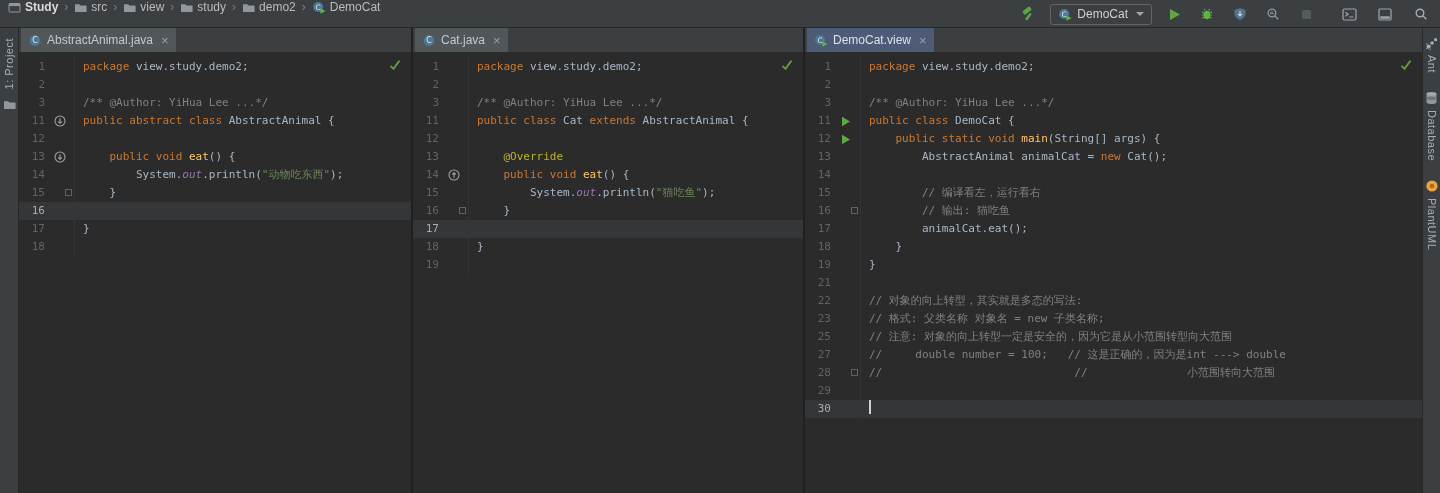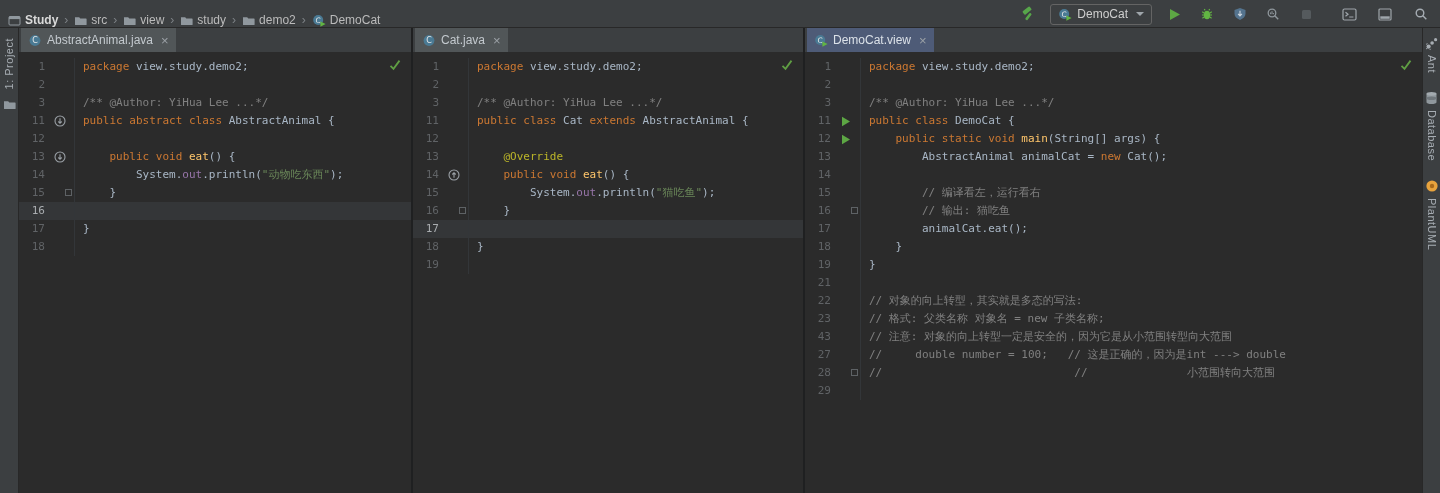--- a/index.html
+++ b/index.html
@@ -1,19 +1,19 @@
 <!DOCTYPE html>
 <html><head>
 <meta charset="utf-8">
 <style>
   *{box-sizing:border-box;margin:0;padding:0}
   html,body{width:1440px;height:493px;overflow:hidden;background:#2b2b2b;
     font-family:"Liberation Sans","DejaVu Sans",sans-serif}
   .toolbar{height:28px;background:#3c3f41;border-bottom:1px solid #282828;
-    display:flex;align-items:flex-end;padding:0 8px;position:relative;z-index:5}
+    display:flex;align-items:flex-start;padding:0 8px;position:relative;z-index:5}
   .bc{display:flex;align-items:center}
   .bc-item{display:inline-flex;align-items:center;gap:4px;color:#bbbbbb;font-size:12px}
   .bc-item.bold{font-weight:bold;color:#dadada}
   .bc-sep{color:#7d8286;margin:0 6px;font-size:12px}
   .tb-right{position:absolute;right:8px;top:0;height:28px;display:flex;align-items:center;gap:11px}
   .combo{display:flex;align-items:center;gap:5px;border:1px solid #646464;border-radius:3px;
     height:21px;padding:0 7px;color:#cfcfcf;font-size:12px;background:#3c3f41}
   .dd{width:0;height:0;border-left:4px solid transparent;border-right:4px solid transparent;
     border-top:4px solid #9fa6ab;margin-left:3px}
   .tbtn{display:inline-flex;align-items:center;justify-content:center;width:22px;height:22px}
@@ -44,21 +44,21 @@
   .row.cur{background:#343638}
   .lnum{width:26px;text-align:right;font-size:11px;color:#606366;flex:none;
     font-family:"DejaVu Sans Mono",monospace}
   .row.cur .lnum{color:#a9adb0}
   .gslot{width:30px;flex:none;display:flex;align-items:center;justify-content:center;
     position:relative;border-right:1px solid #333639}
   .foldm{position:absolute;right:2px;top:5px;width:7px;height:7px;
     border:1px solid #5e6265;background:#2b2b2b}
   .codec{flex:1;white-space:pre;font-size:11px;color:#a9b7c6;padding-left:8px;overflow:hidden}
   .tk-k{color:#cc7832}.tk-p{color:#a9b7c6}.tk-s{color:#6a8759}.tk-c{color:#808080}
-  .tk-f{color:#ffc66b}.tk-a{color:#bbb529}.tk-o{color:#9876aa;}
+  .tk-f{color:#ffc66b}.tk-a{color:#bbb529}.tk-o{color:#9876aa;font-style:italic}
   .caret{display:inline-block;width:2px;height:14px;background:#cdd2d6;vertical-align:-2px}
 </style>
 </head>
 <body>
 
 <div class="toolbar">
   <div class="bc">
       <span class="bc-item bold">
         <span class="icon">
           <svg width="13" height="11" viewBox="0 0 13 11">
@@ -506,40 +506,45 @@
             <span class="lnum">22</span>
             <span class="gslot"></span>
             <span class="codec"><span class="tk-c">// 对象的向上转型，其实就是多态的写法:</span></span>
           </div>
           <div class="row">
             <span class="lnum">23</span>
             <span class="gslot"></span>
             <span class="codec"><span class="tk-c">// 格式: 父类名称 对象名 = new 子类名称;</span></span>
           </div>
           <div class="row">
-            <span class="lnum">43</span>
+            <span class="lnum">25</span>
             <span class="gslot"></span>
             <span class="codec"><span class="tk-c">// 注意: 对象的向上转型一定是安全的，因为它是从小范围转型向大范围</span></span>
           </div>
           <div class="row">
             <span class="lnum">27</span>
             <span class="gslot"></span>
             <span class="codec"><span class="tk-c">//     double number = 100;   // 这是正确的，因为是int ---&gt; double</span></span>
           </div>
           <div class="row">
             <span class="lnum">28</span>
             <span class="gslot">
               <span class="foldm"></span>
             </span>
             <span class="codec"><span class="tk-c">//                             //               小范围转向大范围</span></span>
           </div>
           <div class="row">
             <span class="lnum">29</span>
             <span class="gslot"></span>
             <span class="codec"></span>
+          </div>
+          <div class="row cur">
+            <span class="lnum">30</span>
+            <span class="gslot"></span>
+            <span class="codec"><span class="caret"></span></span>
           </div>
         </div>
       </div>
     </div>
 
   <div class="stripe right">
       <div class="stripe-btn">
         <span class="icon">
           <svg width="14" height="14" viewBox="0 0 14 14">
             <g fill="#a7adb3">

